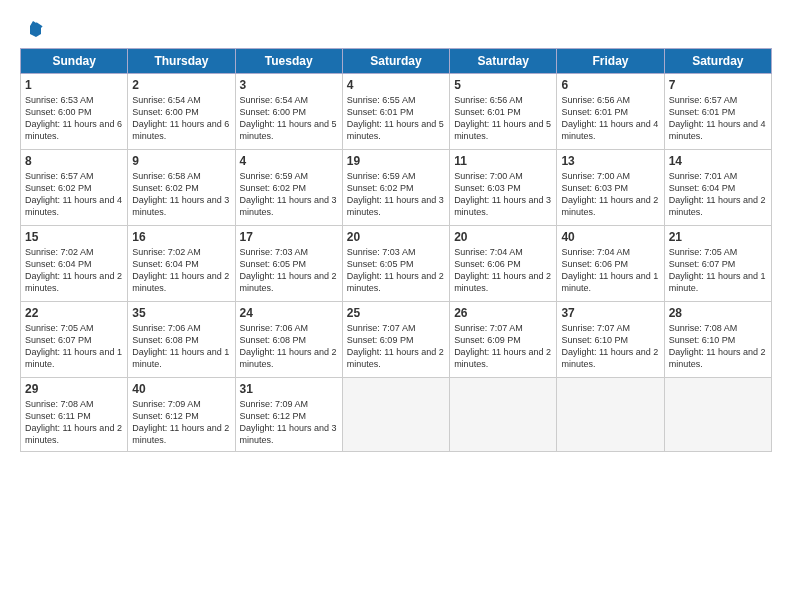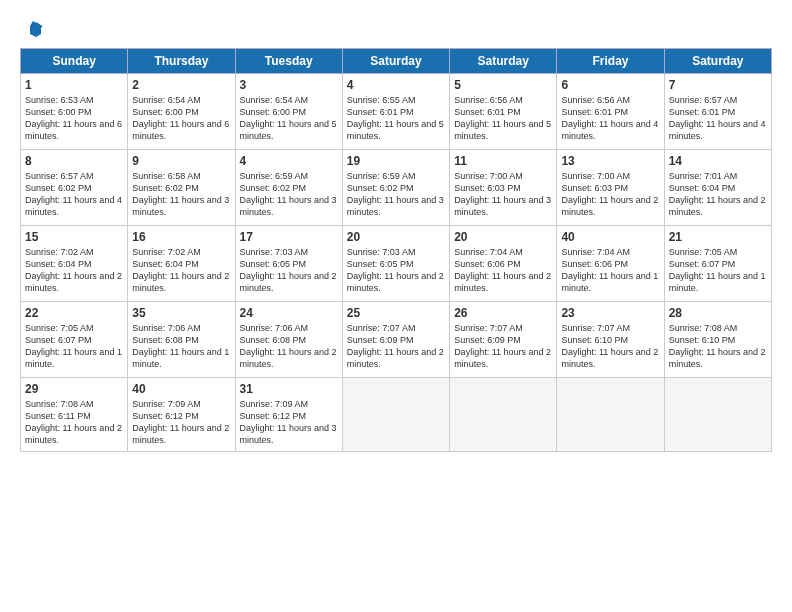--- a/index.html
+++ b/index.html
@@ -231,21 +231,21 @@
           </td>
           <td>
             <span class="day-num">25</span>
             <div class="day-detail">Sunrise: 7:07 AM<br>Sunset: 6:09 PM<br>Daylight: 11 hours and 2 minutes.</div>
           </td>
           <td>
             <span class="day-num">26</span>
             <div class="day-detail">Sunrise: 7:07 AM<br>Sunset: 6:09 PM<br>Daylight: 11 hours and 2 minutes.</div>
           </td>
           <td>
-            <span class="day-num">23</span>
+            <span class="day-num">37</span>
             <div class="day-detail">Sunrise: 7:07 AM<br>Sunset: 6:10 PM<br>Daylight: 11 hours and 2 minutes.</div>
           </td>
           <td>
             <span class="day-num">28</span>
             <div class="day-detail">Sunrise: 7:08 AM<br>Sunset: 6:10 PM<br>Daylight: 11 hours and 2 minutes.</div>
           </td>
         </tr>
         <tr class="last-row">
           <td>
             <span class="day-num">29</span>

